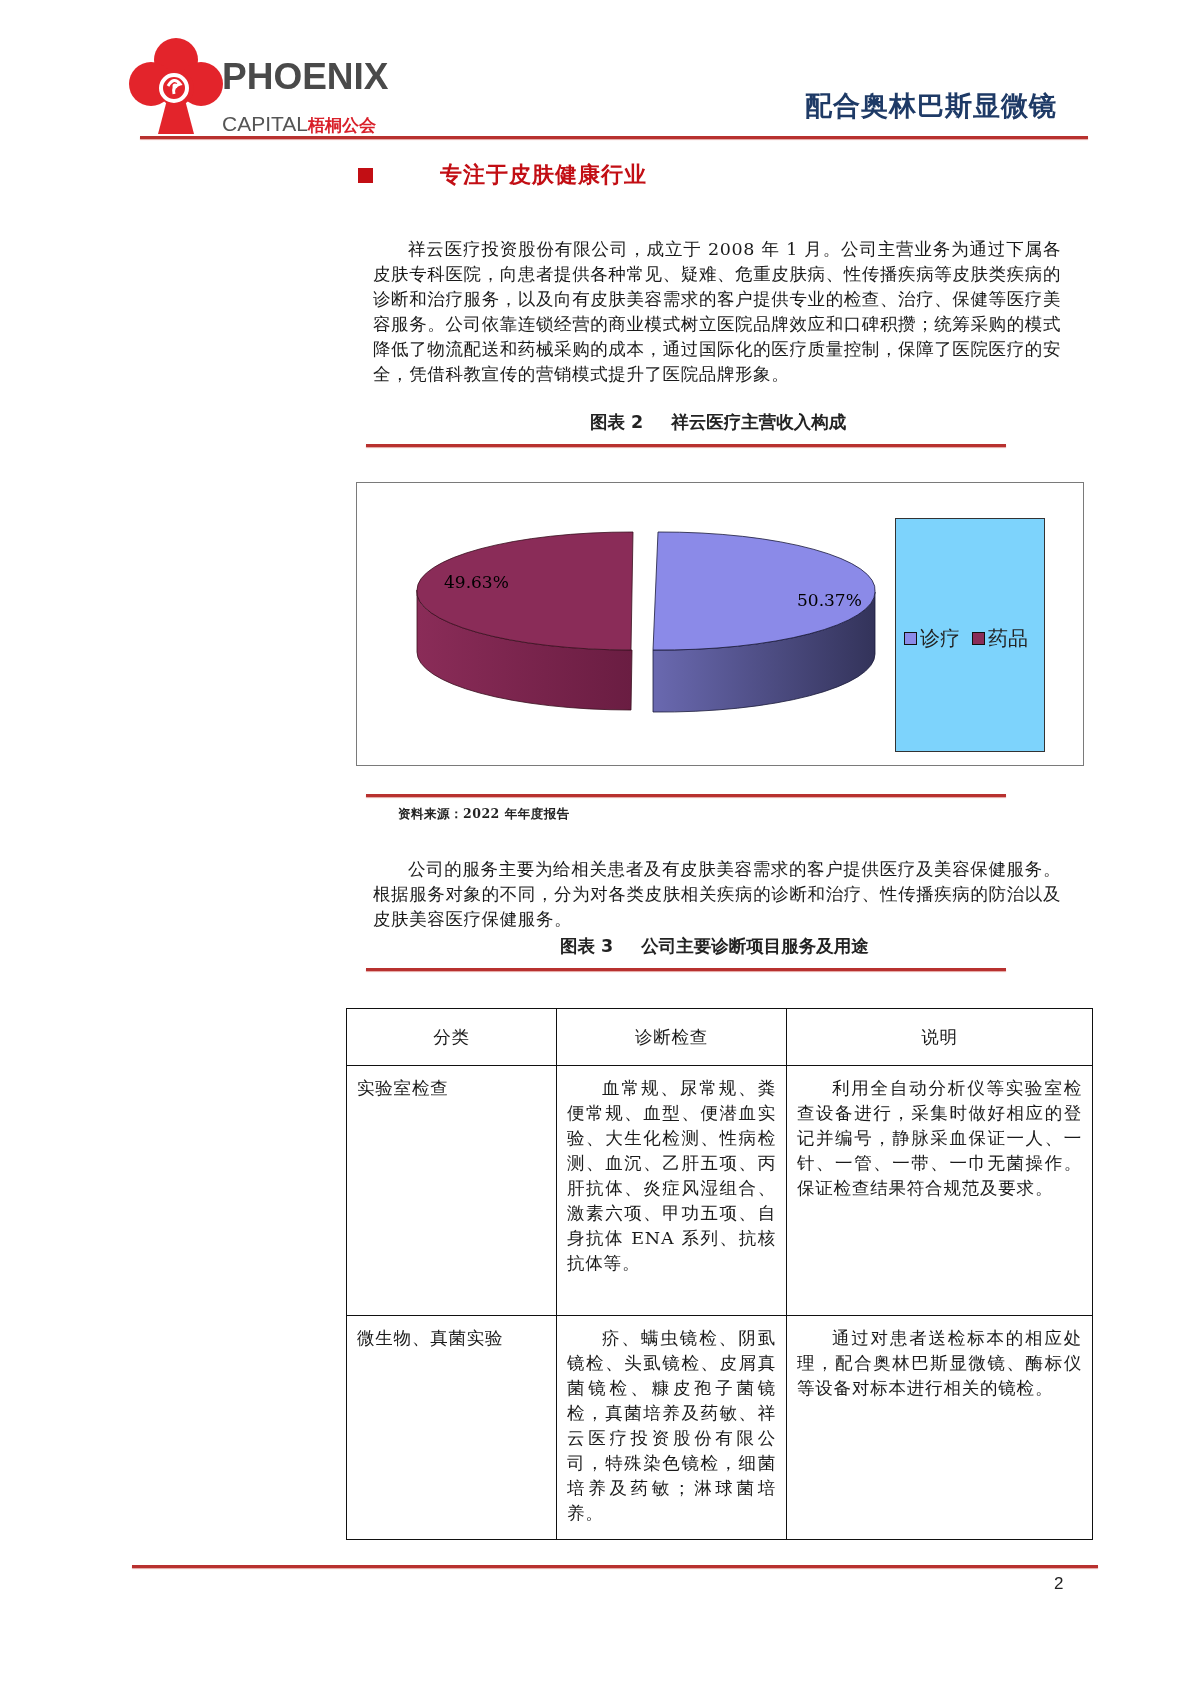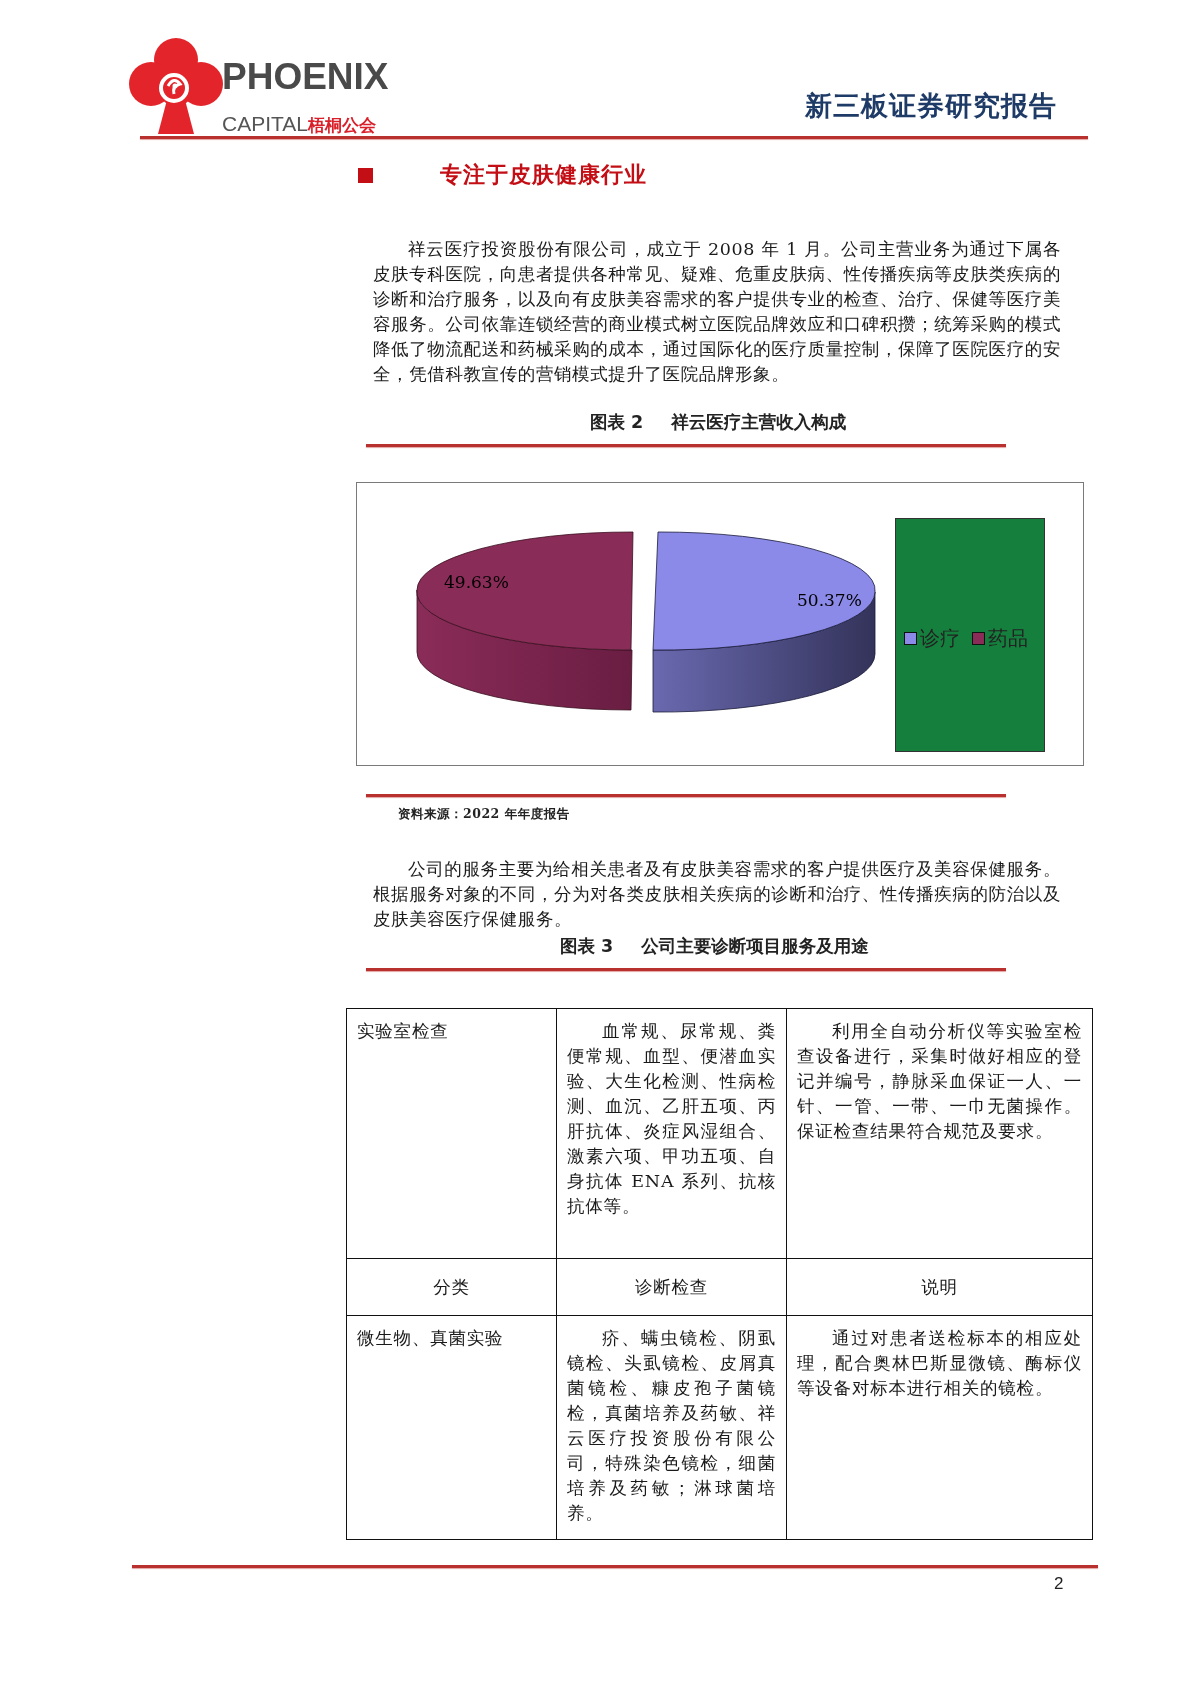--- a/index.html
+++ b/index.html
@@ -21,21 +21,21 @@
 
   .para { left:358px; width:718px; font-size:17.5px; line-height:25px; letter-spacing:0.6px; text-align:justify; }
   .para p { margin:15px; text-indent:2em; }
 
   .fig-cap { font-family:"DejaVu Sans",sans-serif; font-weight:bold; font-size:17.5px; color:#222; }
   .fig-cap .gap { display:inline-block; width:28px; }
   .red-rule { height:3px; background:#b8312f; box-shadow:0 1px 1px #e4a3a0; }
 
   
   .chart-box { left:356px; top:482px; width:726px; height:282px; border:1.5px solid #7a7a7a; background:#fff; }
-  .legend-box { left:895px; top:518px; width:148px; height:232px; border:1.5px solid #333; background:#15803d; }
+  .legend-box { left:895px; top:518px; width:148px; height:232px; border:1.5px solid #333; background:#7dd3fc; }
   .legend-row { position:absolute; left:8px; top:106px; font-size:20px; color:#222; white-space:nowrap; display:flex; align-items:center; }
   .swatch { display:inline-block; width:11px; height:11px; border:1.5px solid #111; margin-right:3px; }
   .legend-gap { display:inline-block; width:12px; }
   .pie-label { font-family:"DejaVu Serif",serif; font-size:17px; color:#1a1a3a; }
 
   .source { left:398px; top:806px; font-size:12.5px; color:#222; font-weight:bold; letter-spacing:0.5px; }
 
   
   table.t { position:absolute; left:346px; top:1008px; width:746px; border-collapse:collapse; table-layout:fixed; }
   table.t td, table.t th { border:1.5px solid #111; vertical-align:top; font-size:17.5px; line-height:25px; letter-spacing:0.8px; font-weight:normal; }
@@ -56,21 +56,21 @@
   <circle cx="48" cy="52" r="18" fill="#e3242b"></circle>
   <path d="M40 60 L30 98 L66 98 L56 60 Z" fill="#e3242b"></path>
   <circle cx="46" cy="52" r="13" fill="none" stroke="#fff" stroke-width="4"></circle>
   <path d="M40 50 q6 -10 12 -2 q-8 2 -6 10" fill="none" stroke="#fff" stroke-width="3"></path>
   <circle cx="47" cy="50" r="2.5" fill="#fff"></circle>
 </svg>
 <div class="abs brand">
   <div class="brand-top">PHOENIX</div>
   <div class="brand-bot"><span>CAPITAL</span><span class="cn">梧桐公会</span></div>
 </div>
-<div class="abs report-title">新三板证券研究报告</div>
+<div class="abs report-title">配合奥林巴斯显微镜</div>
 <div class="abs hdr-line"></div>
 
 <div class="abs sec-square"></div>
 <div class="abs sec-title">专注于皮肤健康行业</div>
 
 <div class="abs para" style="top:222px;">
   <p>祥云医疗投资股份有限公司，成立于 2008 年 1 月。公司主营业务为通过下属各皮肤专科医院，向患者提供各种常见、疑难、危重皮肤病、性传播疾病等皮肤类疾病的诊断和治疗服务，以及向有皮肤美容需求的客户提供专业的检查、治疗、保健等医疗美容服务。公司依靠连锁经营的商业模式树立医院品牌效应和口碑积攒；统筹采购的模式降低了物流配送和药械采购的成本，通过国际化的医疗质量控制，保障了医院医疗的安全，凭借科教宣传的营销模式提升了医院品牌形象。</p>
 </div>
 
 <div class="abs fig-cap" style="left:590px; top:410px;">
@@ -123,29 +123,29 @@
 </div>
 <div class="abs red-rule" style="left:366px; top:968px; width:640px;"></div>
 
 <table class="t">
   <colgroup>
       <col style="width:210px">
       <col style="width:230px">
       <col style="width:306px">
     </colgroup>
   <tbody>
-      <tr style="height:250px;">
+      <tr>
+    <th>分类</th>
+    <th>诊断检查</th>
+    <th>说明</th>
+  </tr>
+  <tr style="height:250px;">
     <td>实验室检查</td>
     <td class="ind">血常规、尿常规、粪便常规、血型、便潜血实验、大生化检测、性病检测、血沉、乙肝五项、丙肝抗体、炎症风湿组合、激素六项、甲功五项、自身抗体 ENA 系列、抗核抗体等。</td>
     <td class="ind">利用全自动分析仪等实验室检查设备进行，采集时做好相应的登记并编号，静脉采血保证一人、一针、一管、一带、一巾无菌操作。保证检查结果符合规范及要求。</td>
-  </tr>
-  <tr>
-    <th>分类</th>
-    <th>诊断检查</th>
-    <th>说明</th>
   </tr>
   <tr style="height:224px;">
     <td>微生物、真菌实验</td>
     <td class="ind">疥、螨虫镜检、阴虱镜检、头虱镜检、皮屑真菌镜检、糠皮孢子菌镜检，真菌培养及药敏、祥云医疗投资股份有限公司，特殊染色镜检，细菌培养及药敏；淋球菌培养。</td>
     <td class="ind">通过对患者送检标本的相应处理，配合奥林巴斯显微镜、酶标仪等设备对标本进行相关的镜检。</td>
   </tr>
 </tbody>
   </table>
 
 <div class="abs foot-line"></div>

